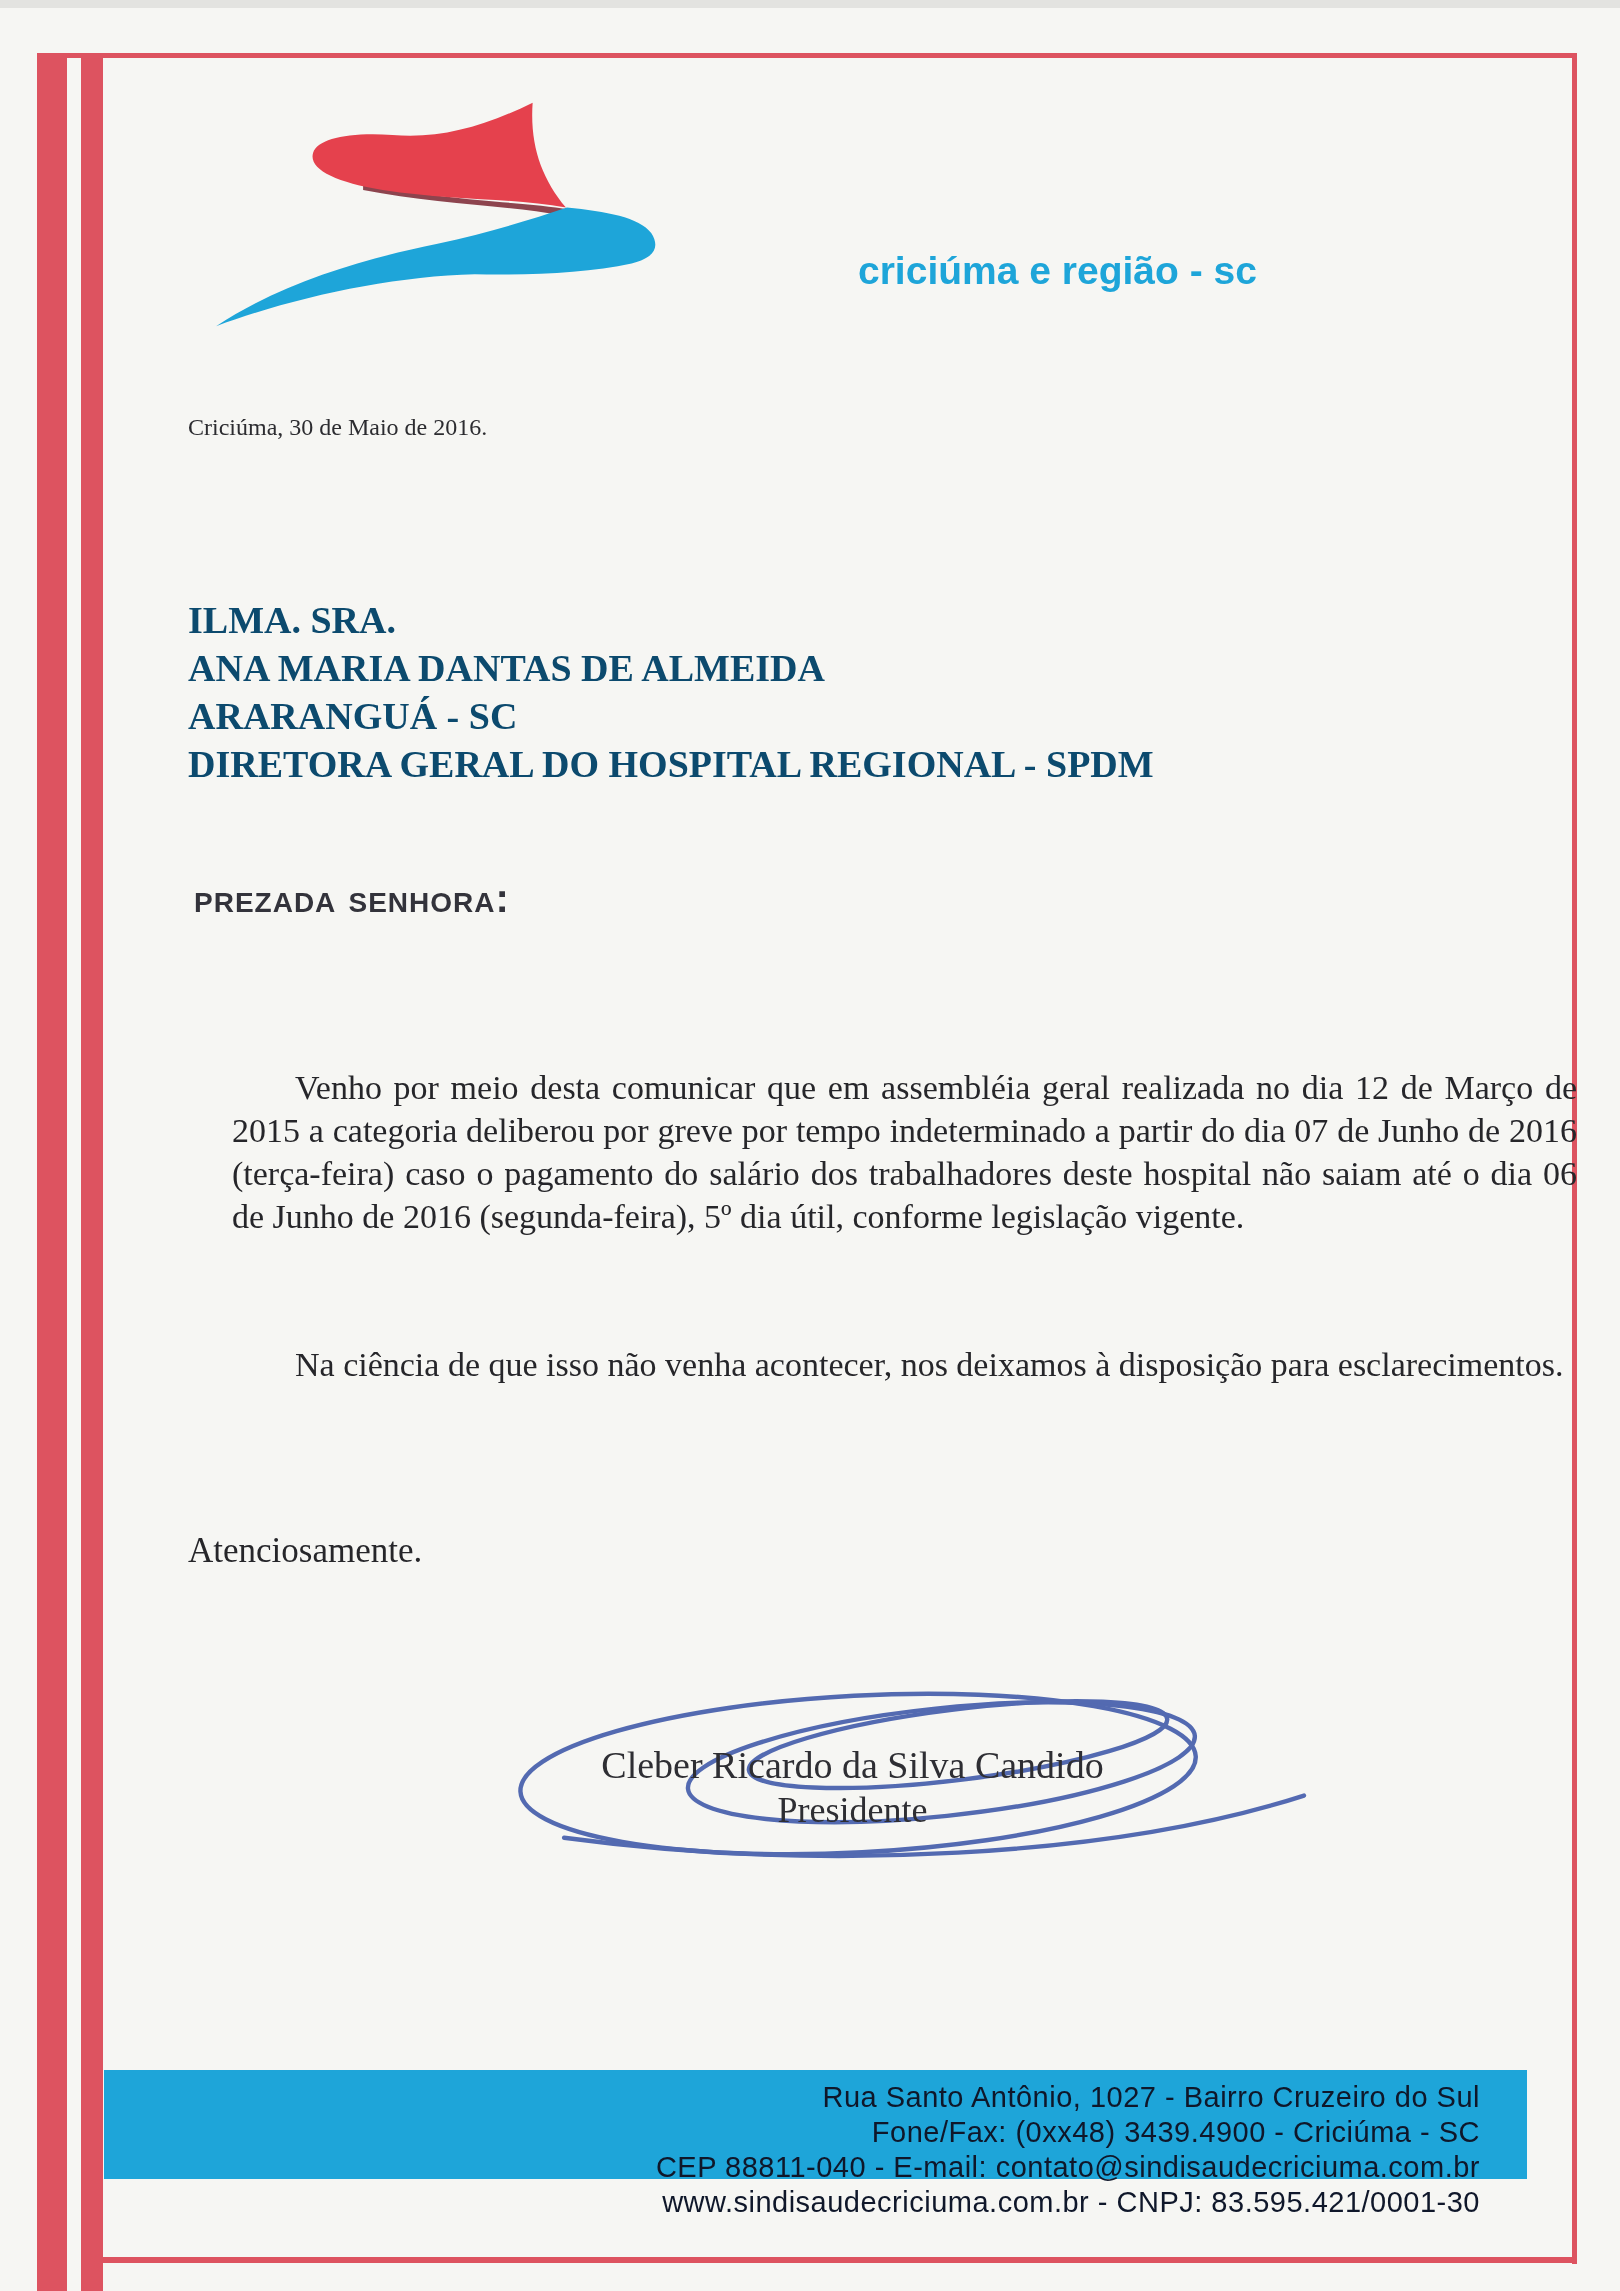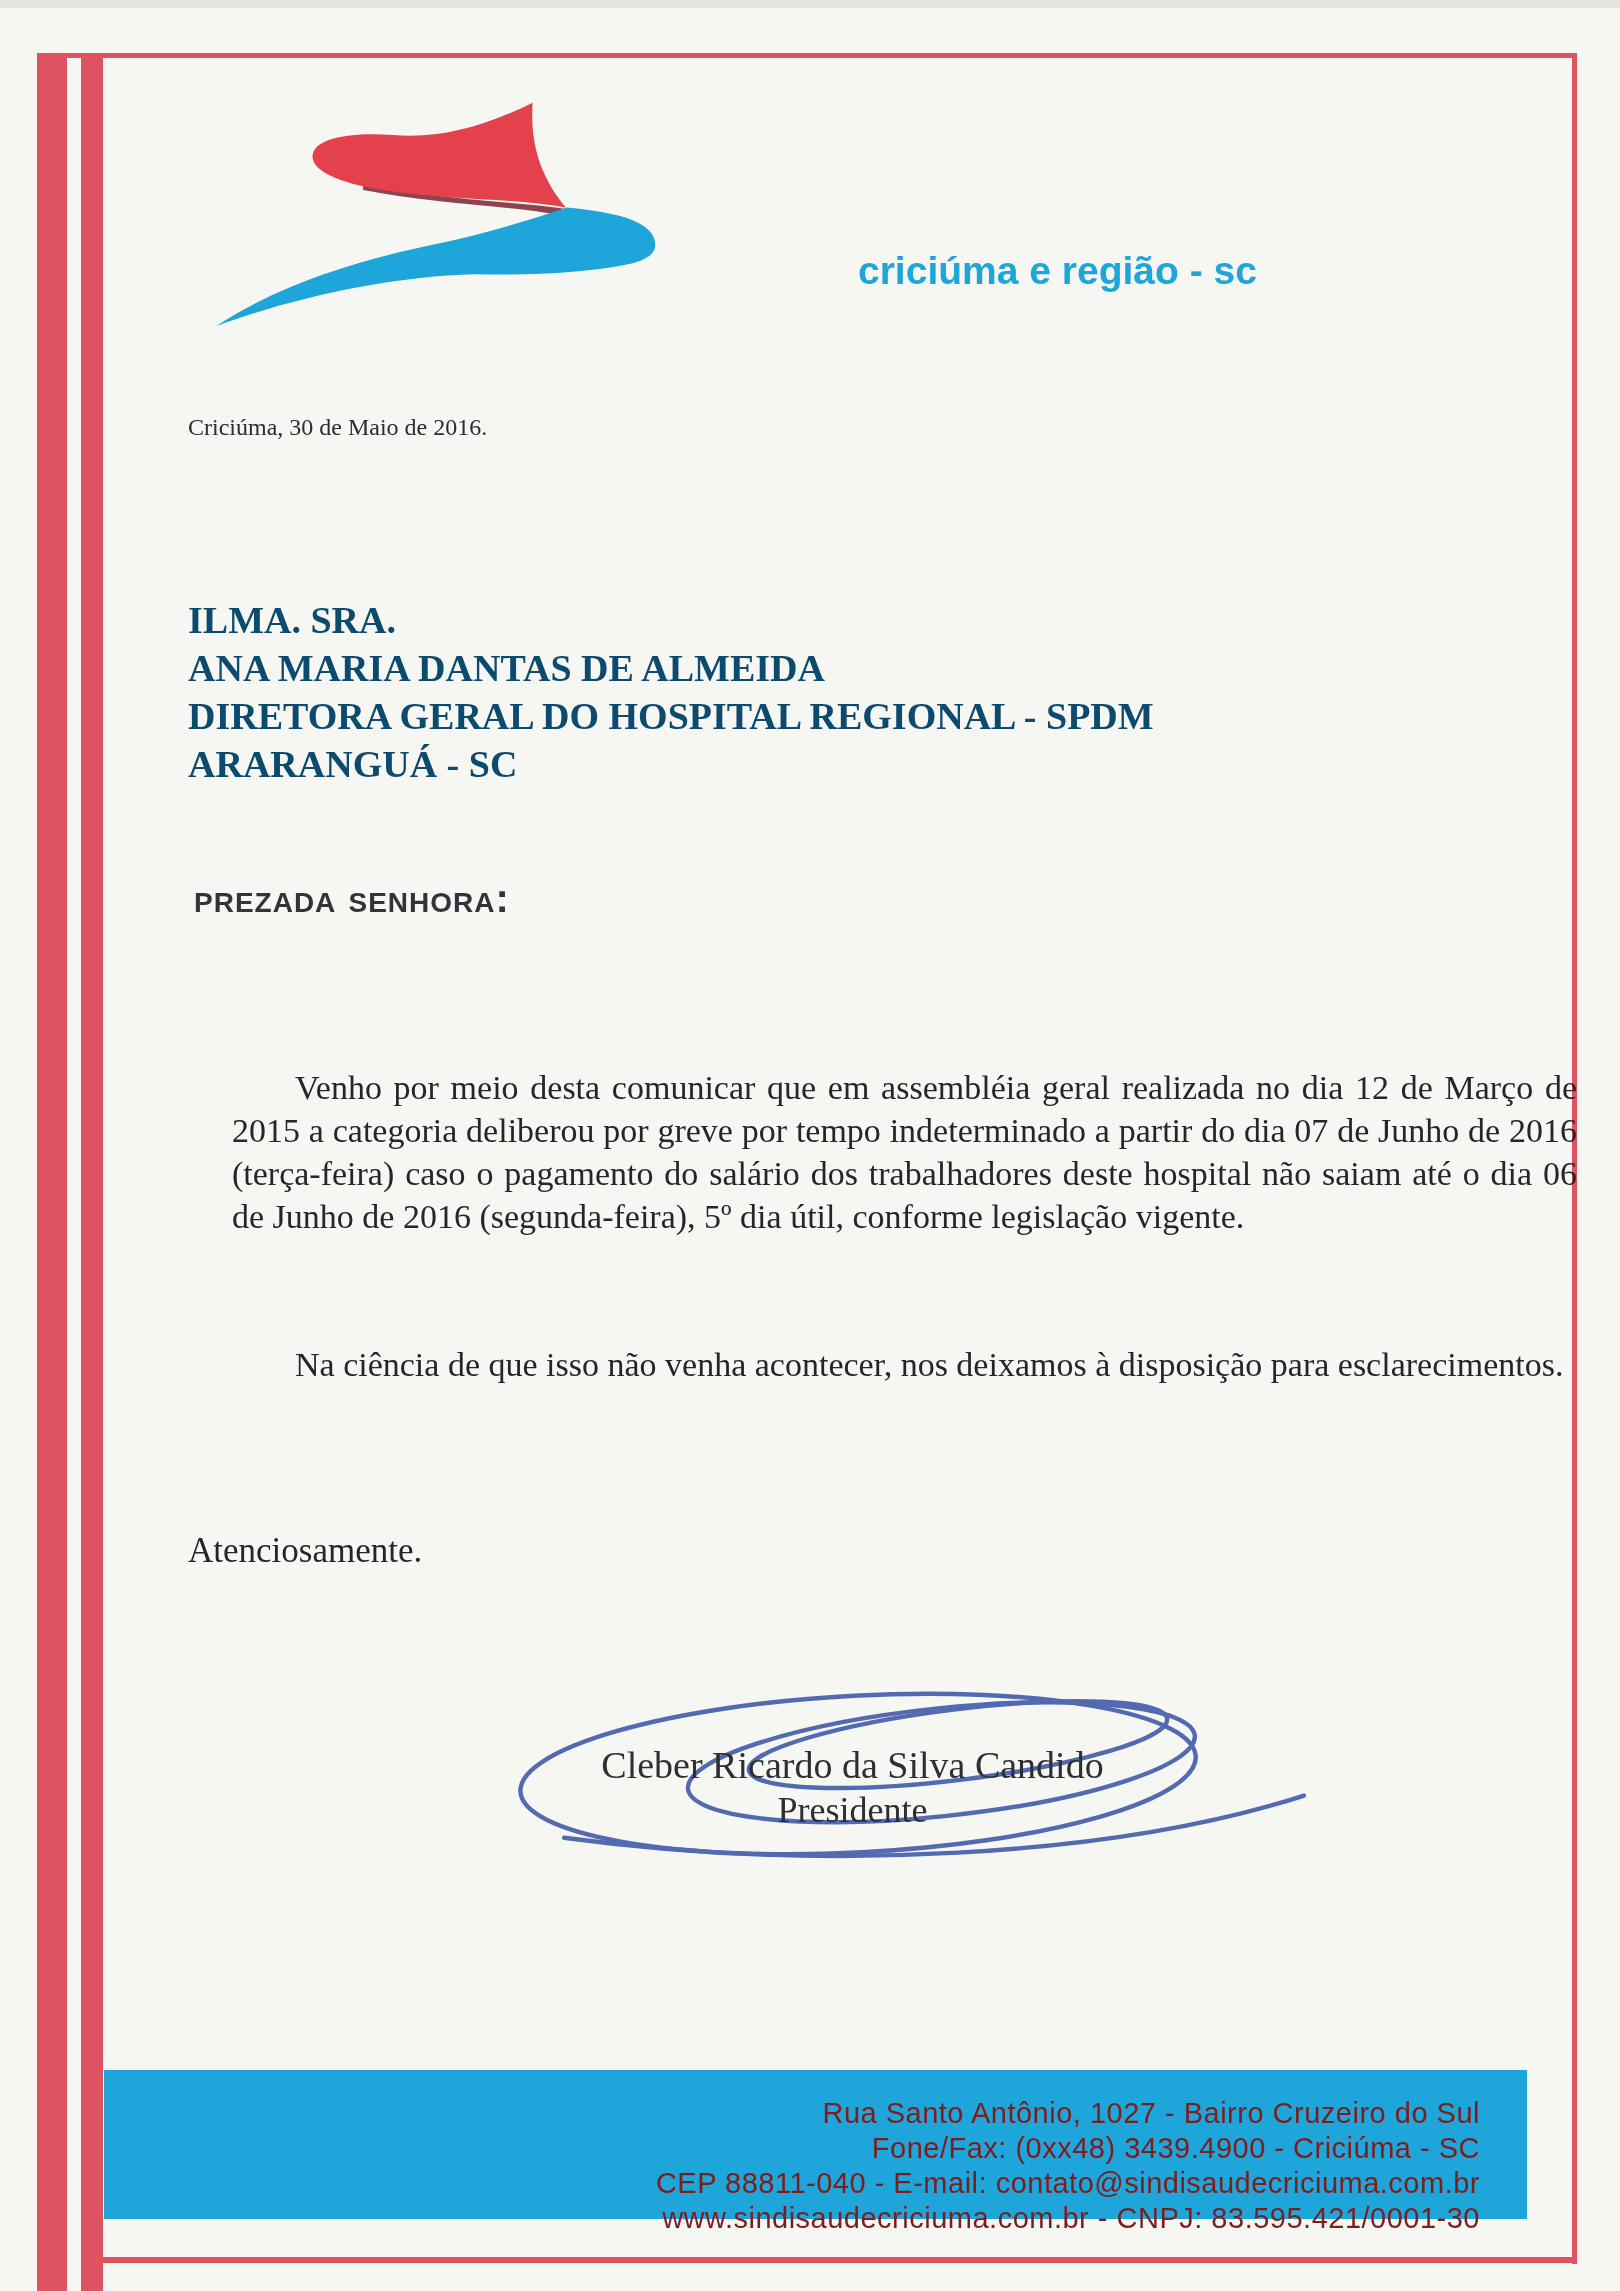--- a/index.html
+++ b/index.html
@@ -47,25 +47,25 @@
   .para-1 { top:1066px; }
   .para-2 { top:1343px; }
   .closing { position:absolute; left:188px; top:1531px; font-size:35px; color:#26262a; }
   
   .sig-scribble { position:absolute; left:505px; top:1676px; }
   .sig-text { position:absolute; left:519px; top:1743px; width:667px; text-align:center; color:#2e2e33; }
   .sig-name  { font-size:38px; line-height:45px; }
   .sig-title { font-size:36px; line-height:45px; }
   
   .footer-band {
-    position:absolute; left:104px; top:2070px; width:1423px; height:149px;
-    background:#1ea5d9; color:#7f1d1d; text-align:right;
+    position:absolute; left:104px; top:2070px; width:1423px; height:109px;
+    background:#1ea5d9; color:#0f172a; text-align:right;
     font-family:"Liberation Sans", sans-serif;
     font-size:29px; line-height:35px; letter-spacing:0.5px;
-    padding:26px 47px 0 0;
+    padding:10px 47px 0 0;
   }
   
   .scan-edge { position:absolute; left:0; top:0; width:100%; height:7.8px; background:#e3e3e0; }
 </style>
 </head>
 <body>
 
 <div class="scan">
 
   <div class="scan-edge"></div>
@@ -97,22 +97,22 @@
                C 332,92 320,58 323,15 Z" fill="#e5414d"></path>
     </svg>
     <div class="tagline">criciúma e região - sc</div>
   </div>
 
   <div class="date-line">Criciúma, 30 de Maio de 2016.</div>
 
   <div class="recipient">
     <div>ILMA. SRA.</div>
     <div>ANA MARIA DANTAS DE ALMEIDA</div>
+    <div>ARARANGUÁ - SC</div>
     <div>DIRETORA GERAL DO HOSPITAL REGIONAL - SPDM</div>
-    <div>ARARANGUÁ - SC</div>
   </div>
 
   <div class="salutation">Prezada Senhora:</div>
 
   <div class="para para-1">Venho por meio desta comunicar que em assembléia geral realizada no dia 12 de Março de 2015 a categoria deliberou por greve por tempo indeterminado a partir do dia 07 de Junho de 2016 (terça-feira) caso o pagamento do salário dos trabalhadores deste hospital não saiam até o dia 06 de Junho de 2016 (segunda-feira), 5º dia útil, conforme legislação vigente.</div>
   <div class="para para-2">Na ciência de que isso não venha acontecer, nos deixamos à disposição para esclarecimentos.</div>
 
   <div class="closing">Atenciosamente.</div>
 
   <svg class="sig-scribble" width="814" height="196" viewBox="0 0 830 200">

